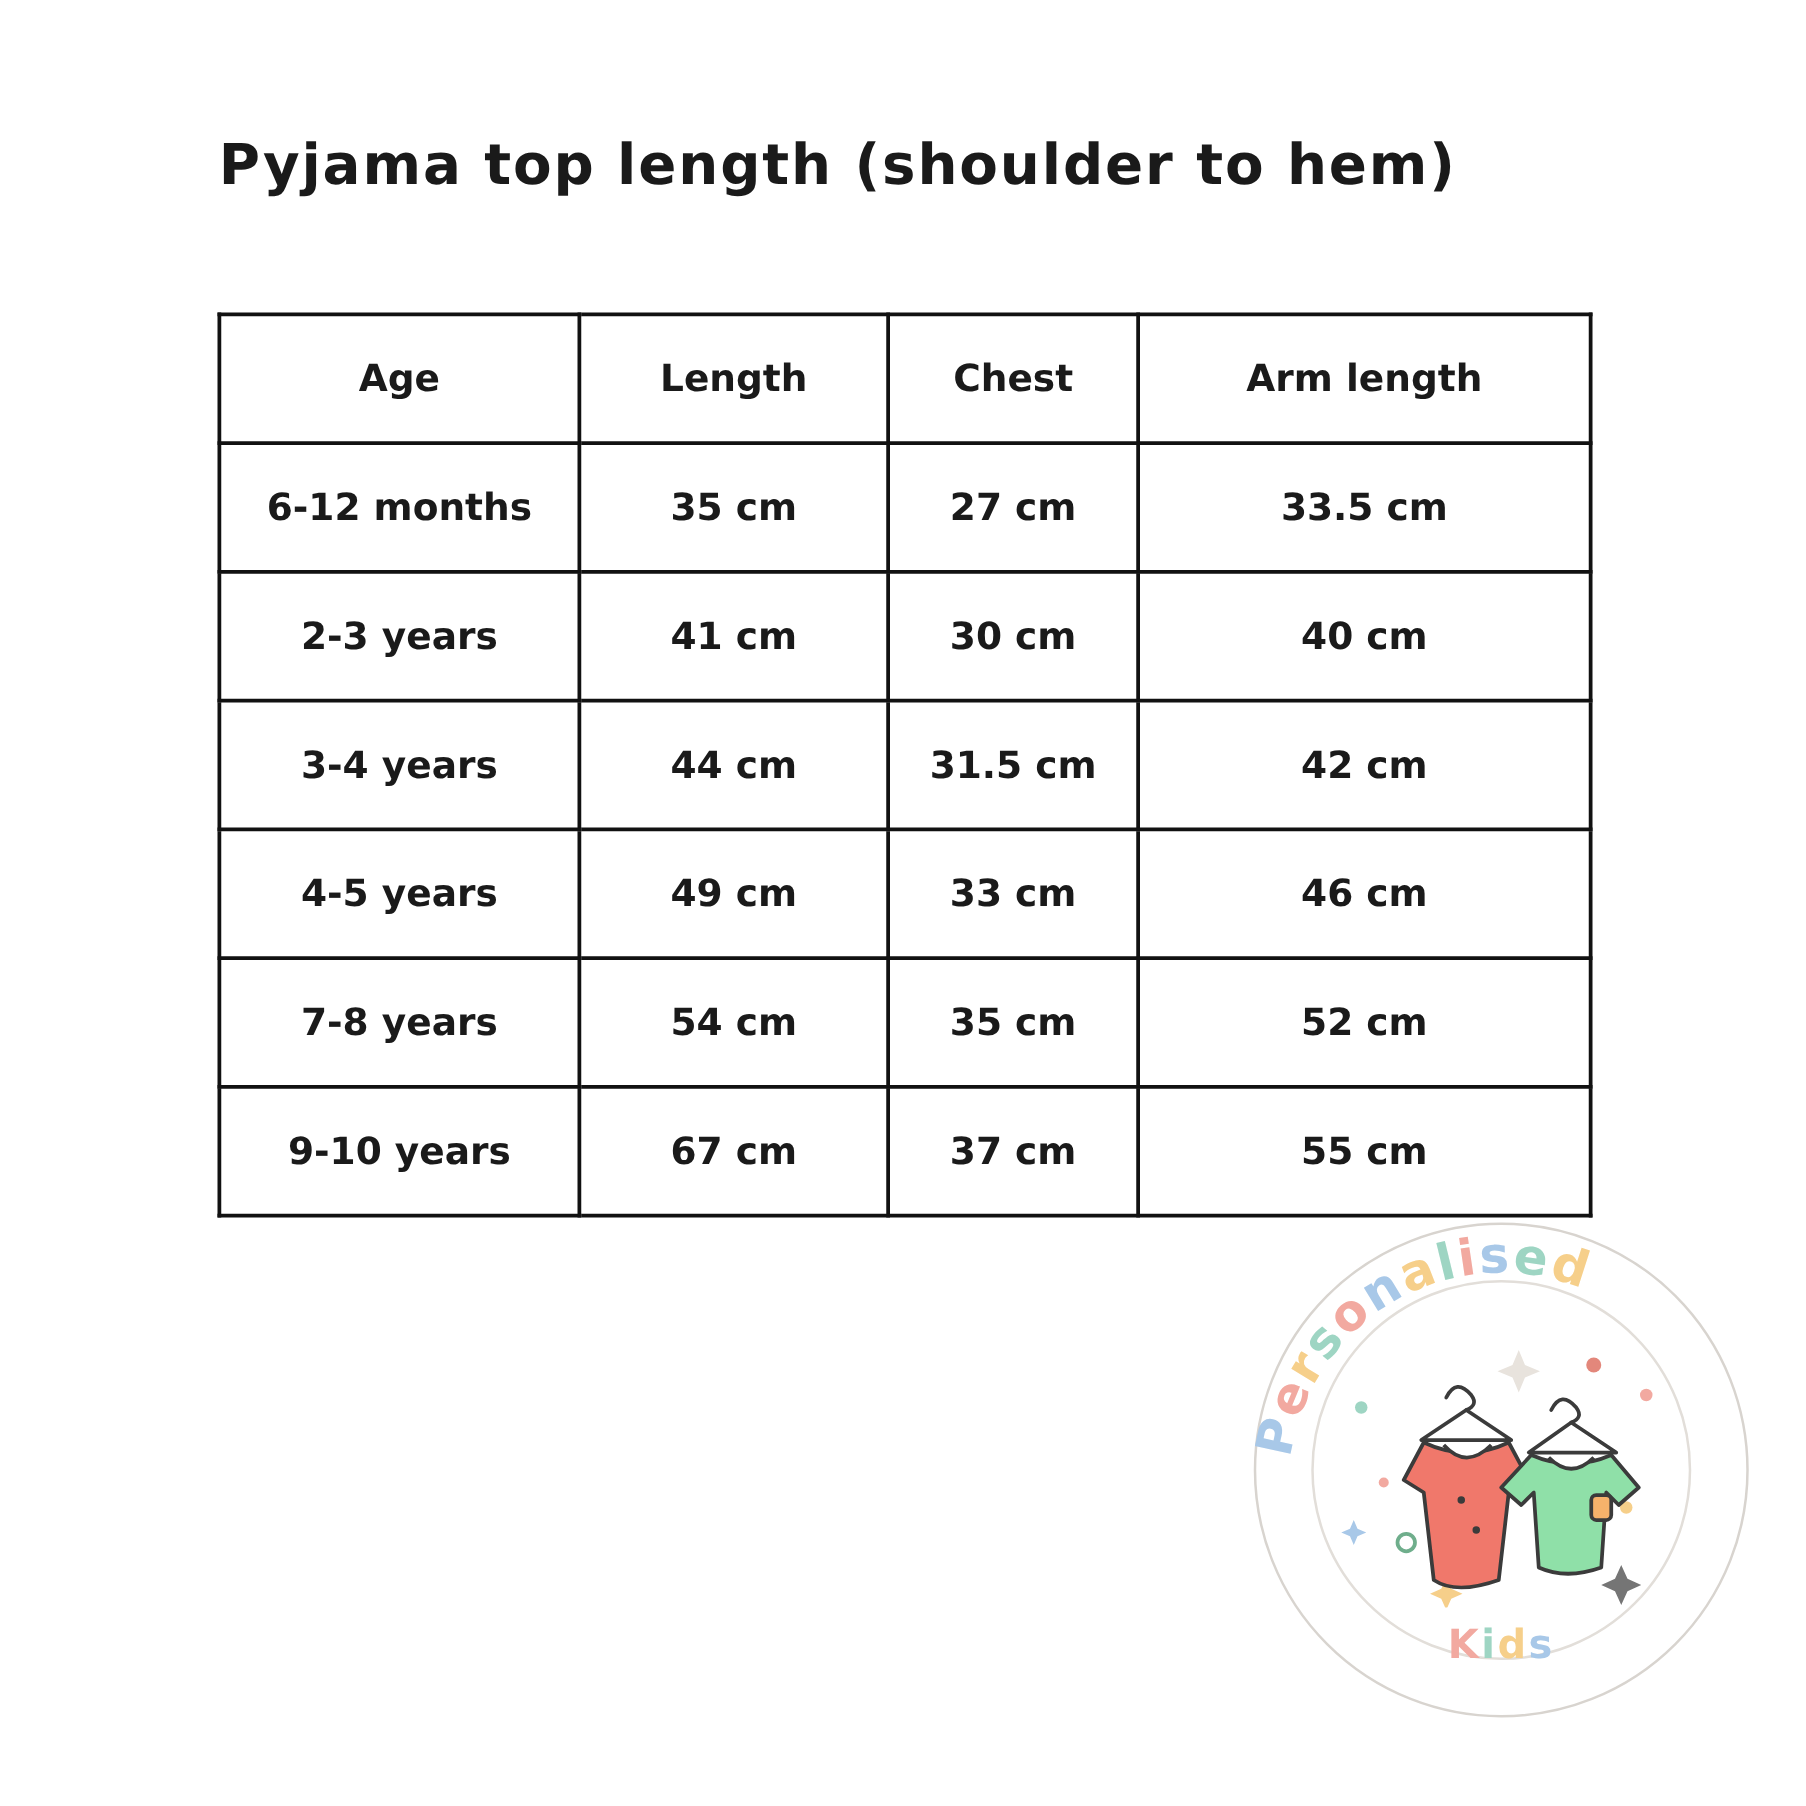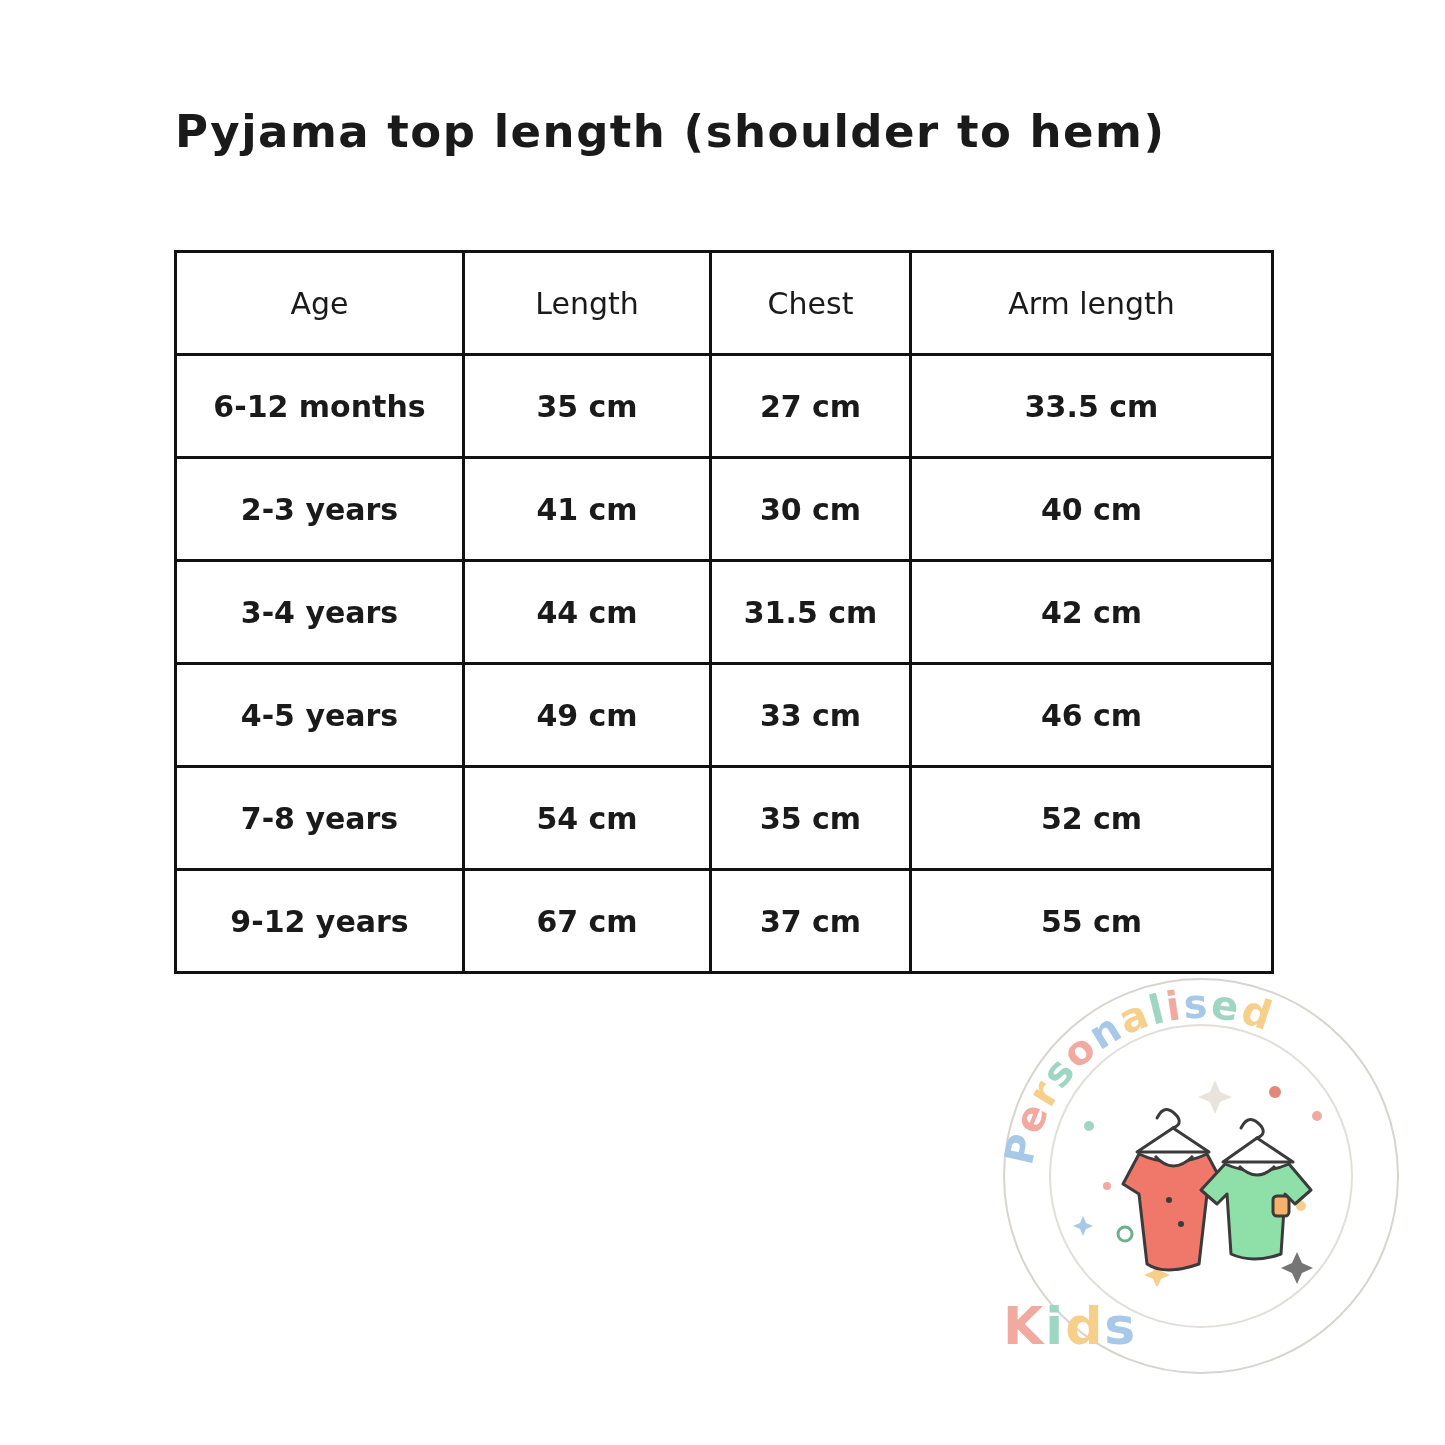--- a/index.html
+++ b/index.html
@@ -45,21 +45,21 @@
     border: 3px solid #111111;
     height: 100px;
     text-align: center;
     vertical-align: middle;
     font-size: 30px;
     color: #1a1a1a;
     font-weight: 700;
     padding: 0;
   }
   .size-table th {
-    font-weight: 400;
+    font-weight: 700;
   }
   .size-table td.age-cell {
     font-weight: 700;
   }
   .col-age { width: 288px; }
   .col-length { width: 247px; }
   .col-chest { width: 200px; }
   .col-arm { width: 362px; }
 
   
@@ -90,23 +90,23 @@
   .wm-top-text {
     position: absolute;
     left: 0; top: 0;
     width: 396px; height: 396px;
   }
   .wm-kids {
     position: absolute;
     left: 0;
     top: 318px;
     width: 396px;
-    text-align: left;
+    text-align: center;
     font-family: "DejaVu Sans", sans-serif;
-    font-size: 52px;
+    font-size: 32px;
     font-weight: 700;
     letter-spacing: 2px;
   }
   .wm-kids span:nth-child(1){ color:#f2a9a0; }
   .wm-kids span:nth-child(2){ color:#9ed5c3; }
   .wm-kids span:nth-child(3){ color:#f6cf8a; }
   .wm-kids span:nth-child(4){ color:#a8c8e8; }
 
   .wm-art {
     position: absolute;
@@ -163,21 +163,21 @@
         <td>33 cm</td>
         <td>46 cm</td>
       </tr>
       <tr>
         <td class="age-cell">7-8 years</td>
         <td>54 cm</td>
         <td>35 cm</td>
         <td>52 cm</td>
       </tr>
       <tr>
-        <td class="age-cell">9-12 years</td>
+        <td class="age-cell">9-10 years</td>
         <td>67 cm</td>
         <td>37 cm</td>
         <td>55 cm</td>
       </tr>
     </tbody>
   </table>
 
   <div class="watermark">
     <div class="wm-circle-outer"></div>
     <div class="wm-circle-inner"></div>

